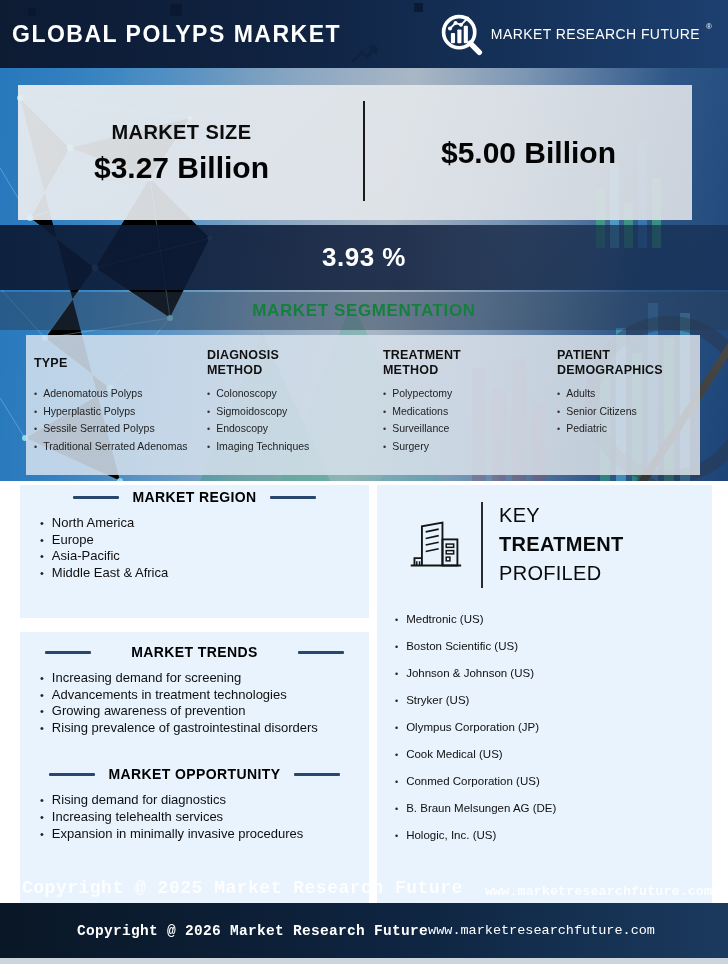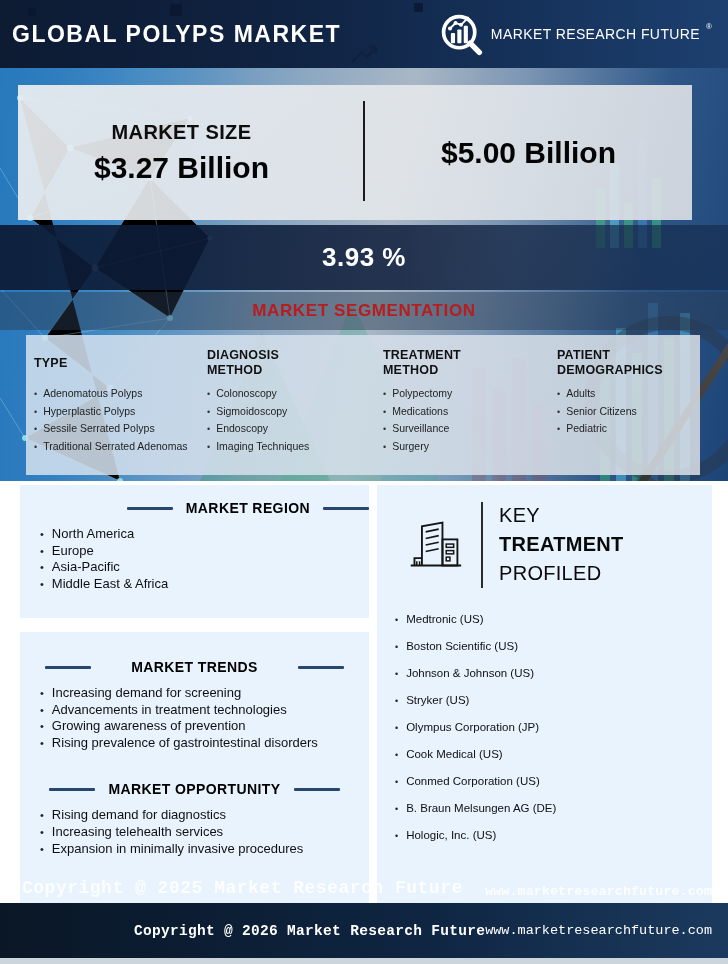--- a/index.html
+++ b/index.html
@@ -55,21 +55,21 @@
     background:linear-gradient(90deg, rgba(12,27,54,.93) 0%, rgba(14,30,60,.86) 55%, rgba(18,38,70,.55) 100%);
     display:flex; align-items:center; justify-content:center; gap:34px;
   }
   .cagr span { color:#fff; font-size:26px; font-weight:bold; letter-spacing:.5px; }
   
   .segbar {
     position:absolute; left:0; top:292px; width:728px; height:38px; z-index:2;
     background:rgba(40,58,82,.48);
     display:flex; align-items:center; justify-content:center;
   }
-  .segbar span { color:#b91c1c; font-size:17px; font-weight:bold; letter-spacing:.6px; }
+  .segbar span { color:#15803d; font-size:17px; font-weight:bold; letter-spacing:.6px; }
   .segpanel {
     position:absolute; left:18px; top:335px; width:674px; height:140px; z-index:3;
     background:linear-gradient(110deg, rgba(208,223,238,.88), rgba(219,224,230,.86));
     margin-left:8px;
   }
   .segcol { position:absolute; top:0; }
   .segcol.c1 { left:8px;   width:168px; }
   .segcol.c2 { left:181px; width:170px; }
   .segcol.c3 { left:357px; width:168px; }
   .segcol.c4 { left:531px; width:138px; }
@@ -79,22 +79,22 @@
   .seglist li { font-size:10.5px; color:#1e1e1e; margin-bottom:5.5px; display:flex; align-items:baseline; }
   .seglist .b { font-size:9px; margin-right:6px; color:#333; }
   
   .card { position:absolute; background:#e8f3fd; z-index:2; }
   .card-region { left:20px; top:485px; width:349px; height:133px; }
   .card-tropp  { left:20px; top:632px; width:349px; height:271px; }
   .card-companies { left:377px; top:485px; width:335px; height:418px; }
   .titlerow { display:flex; align-items:center; justify-content:center; gap:13px; }
   .titlerow .tline { width:46px; height:3px; background:#27476e; border-radius:1px; }
   .titlerow h3 { font-size:14px; font-weight:bold; color:#000; letter-spacing:.4px; white-space:nowrap; }
-  .card-region .titlerow { padding-top:15px;justify-content:flex-end; }
-  .sec-trends .titlerow { padding-top:27px;gap:40px; }
+  .card-region .titlerow { padding-top:4px; }
+  .sec-trends .titlerow { padding-top:12px;gap:40px; }
   .sec-opp .titlerow { padding-top:30px; }
   .cardlist { list-style:none; margin:10px 0 0 20px; }
   .cardlist li { font-size:13px; color:#101010; line-height:15.6px; display:flex; align-items:baseline; }
   .cardlist .b { font-size:11px; margin-right:8px; color:#222; }
   
   .comp-head { display:flex; align-items:center; margin:16px 0 0 30px; }
   .comp-icon { flex:0 0 auto; }
   .comp-div { width:2px; height:86px; background:#2b2b2b; margin:0 16px 0 18px; }
   .comp-title div { font-size:20px; color:#0a0a0a; line-height:29px; letter-spacing:.3px; }
   .comp-title .bold { font-weight:bold; }
@@ -102,21 +102,21 @@
   .complist li { font-size:11.5px; color:#101010; margin-bottom:15px; display:flex; align-items:baseline; }
   .complist .b { font-size:9px; margin-right:8px; color:#222; }
   
   .wm { position:absolute; z-index:4; color:rgba(255,255,255,.82);
     font-family:"Liberation Mono", monospace; font-weight:bold; text-shadow:0 0 1px rgba(255,255,255,.25); }
   .wm-left  { left:22px; top:878px; font-size:18px; letter-spacing:.5px; }
   .wm-right { right:16px; top:884px; font-size:13.5px; }
   .foot {
     position:absolute; left:0; top:903px; width:728px; height:55px; z-index:6;
     background:linear-gradient(90deg,#0a1726 0%, #0e2440 55%, #1b3a5e 100%);
-    display:flex; align-items:center; justify-content:flex-end; padding:0 16px 0 20px;
+    display:flex; align-items:center; justify-content:center; padding:0 16px 0 20px;
     font-family:"Liberation Mono", monospace; color:#fff;
   }
   .foot .c { font-size:14.5px; font-weight:bold; letter-spacing:.3px; }
   .foot .w { font-size:13.5px; }
   .bottom-strip { position:absolute; left:0; top:958px; width:728px; height:6px; background:#ccd4dc; z-index:6; }
 </style>
 </head>
 <body>
 
 <div class="page">

